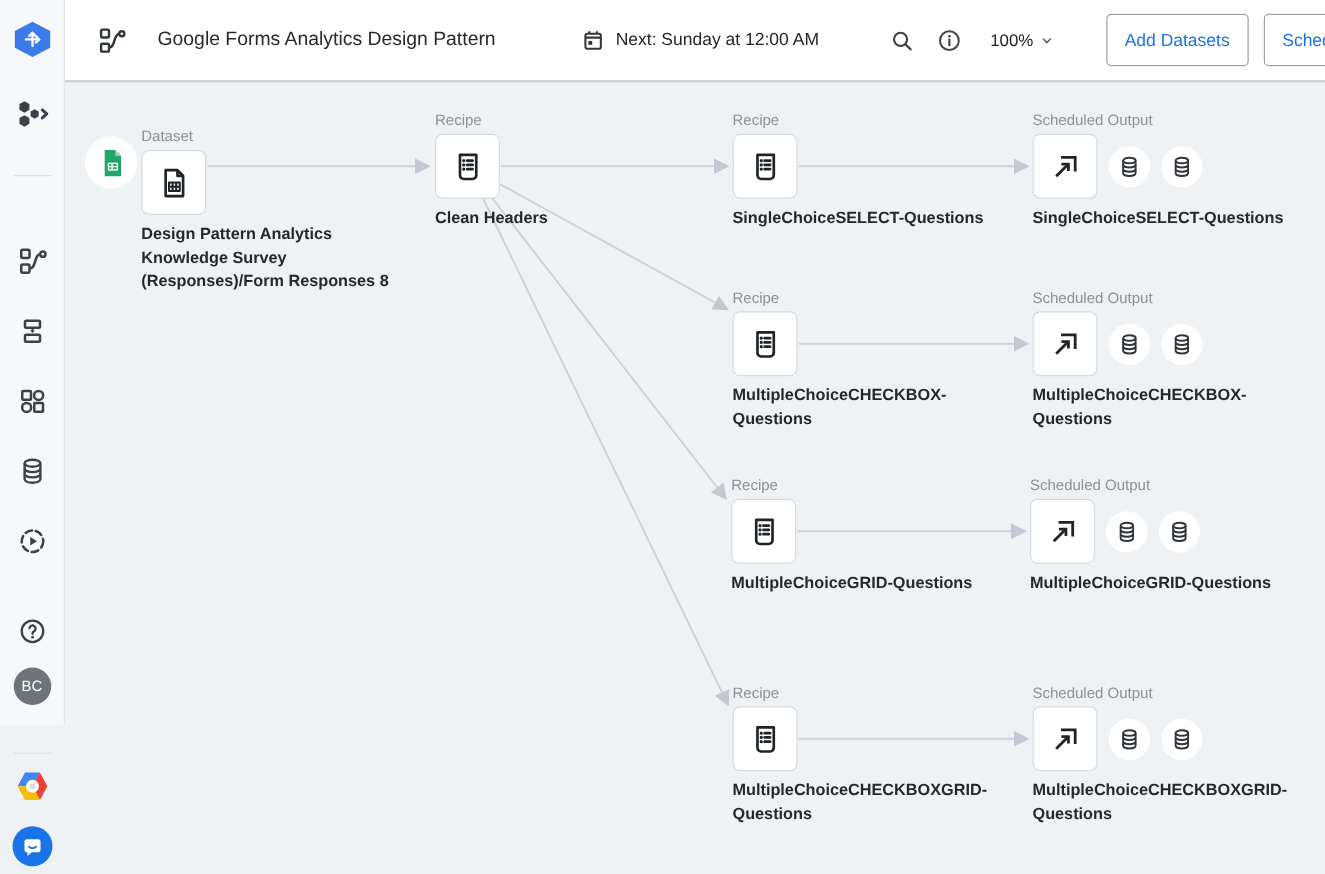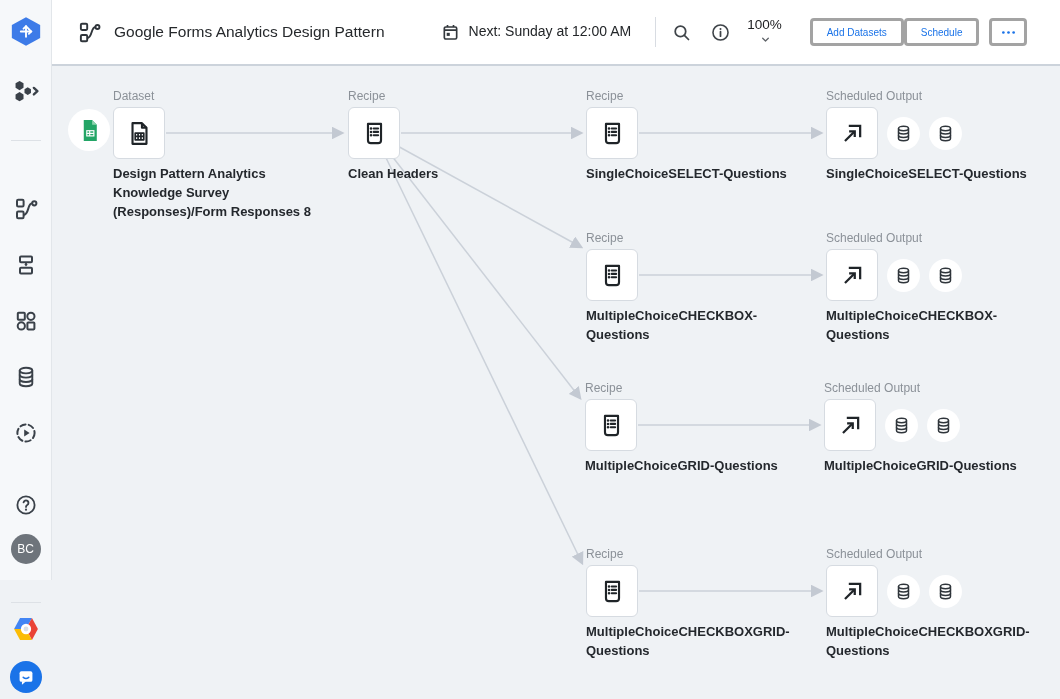--- a/index.html
+++ b/index.html
@@ -4,39 +4,39 @@
 <style>
   * { margin:0; padding:0; box-sizing:border-box; }
   html,body { width:1060px; height:699px; overflow:hidden; background:#eff2f5;
     font-family:"Liberation Sans", sans-serif; }
 
   
   .sidebar { position:absolute; left:0; top:0; width:52px; height:580px;
     background:#f6f8fa; border-right:1px solid #e2e6ea; z-index:5; }
   .header { position:absolute; left:52px; top:0; width:1008px; height:66px;
     background:#ffffff; border-bottom:2px solid #ccd3db; z-index:4;
-    display:flex; align-items:center; }
+    display:flex; align-items:center;gap:12px; }
   .canvas { position:absolute; left:52px; top:68px; width:1008px; height:631px;
     background:#eff2f5; }
 
   
   .h-flowicon { margin-left:26px; width:23px; height:23px; color:#2f353b; flex:none; }
   .h-title { margin-left:13px; font-size:15.5px; color:#26292c; white-space:nowrap; }
   .h-schedgroup { display:flex; align-items:flex-start; margin-left:56px; }
   .h-calicon { width:19px; height:19px; color:#33383d; flex:none; }
   .h-schedtext { margin-left:9px; font-size:14px; color:#232629; white-space:nowrap; }
   .h-divider { width:1px; height:30px; background:#d8dce2; margin-left:24px; }
   .h-iconbtn { width:34px; height:34px; display:flex; align-items:center; justify-content:center;
     color:#3f4449; cursor:pointer; }
   .h-iconbtn svg { width:21px; height:21px; }
-  .h-zoom { display:flex; align-items:center; margin-left:10px; cursor:pointer;flex-direction:column; }
+  .h-zoom { display:flex; align-items:center; margin-left:10px; cursor:pointer; }
   .h-zoomtext { font-size:13.5px; font-weight:500; color:#202124; }
   .h-zoom svg { width:15px; height:15px; color:#5f6368; margin-left:3px; }
-  .h-btn { height:28px; padding:0 14px; background:#fff; border:3px solid #a3a3a3;
-    border-radius:4px; color:#1a73e8; font-size:10px; font-weight:500;
+  .h-btn { height:42px; padding:0 14px; background:#fff; border:1px solid #a3a3a3;
+    border-radius:4px; color:#1a73e8; font-size:14px; font-weight:500;
     font-family:"Liberation Sans", sans-serif; cursor:pointer; white-space:nowrap; }
   .h-more { width:38px; padding:0; display:inline-flex; align-items:center; justify-content:center; }
   .h-more svg { width:19px; height:19px; }
 
   
   .sb-item { position:absolute; left:50%; transform:translateX(-50%);
     display:flex; align-items:center; justify-content:center; color:#3a4149; cursor:pointer; }
   .sb-div { position:absolute; left:11px; width:30px; height:1px; background:#dde1e6; }
   .sb-avatar { width:30px; height:30px; border-radius:50%; background:#6e747b; color:#fff;
     font-size:12px; font-weight:500; display:flex; align-items:center; justify-content:center; }
@@ -319,21 +319,21 @@
 </svg>
 
 <div class="canvas"></div>
 
 <div class="sheetscircle">
   <svg>
       <use href="#i-sheets"></use>
     </svg>
 </div>
 
-<div class="node" style="left:113px; top:89px; width:214px">
+<div class="node" style="left:113px; top:102px; width:214px">
   <div class="nlabel">Dataset</div>
   <div class="nbox">
     <svg>
         <use href="#i-filetable"></use>
       </svg>
   </div>
   <div class="nname" style="width:212px">Design Pattern Analytics Knowledge Survey (Responses)/Form Responses 8</div>
 </div>
 
 <div class="node" style="left:348px; top:89px; width:170px">

